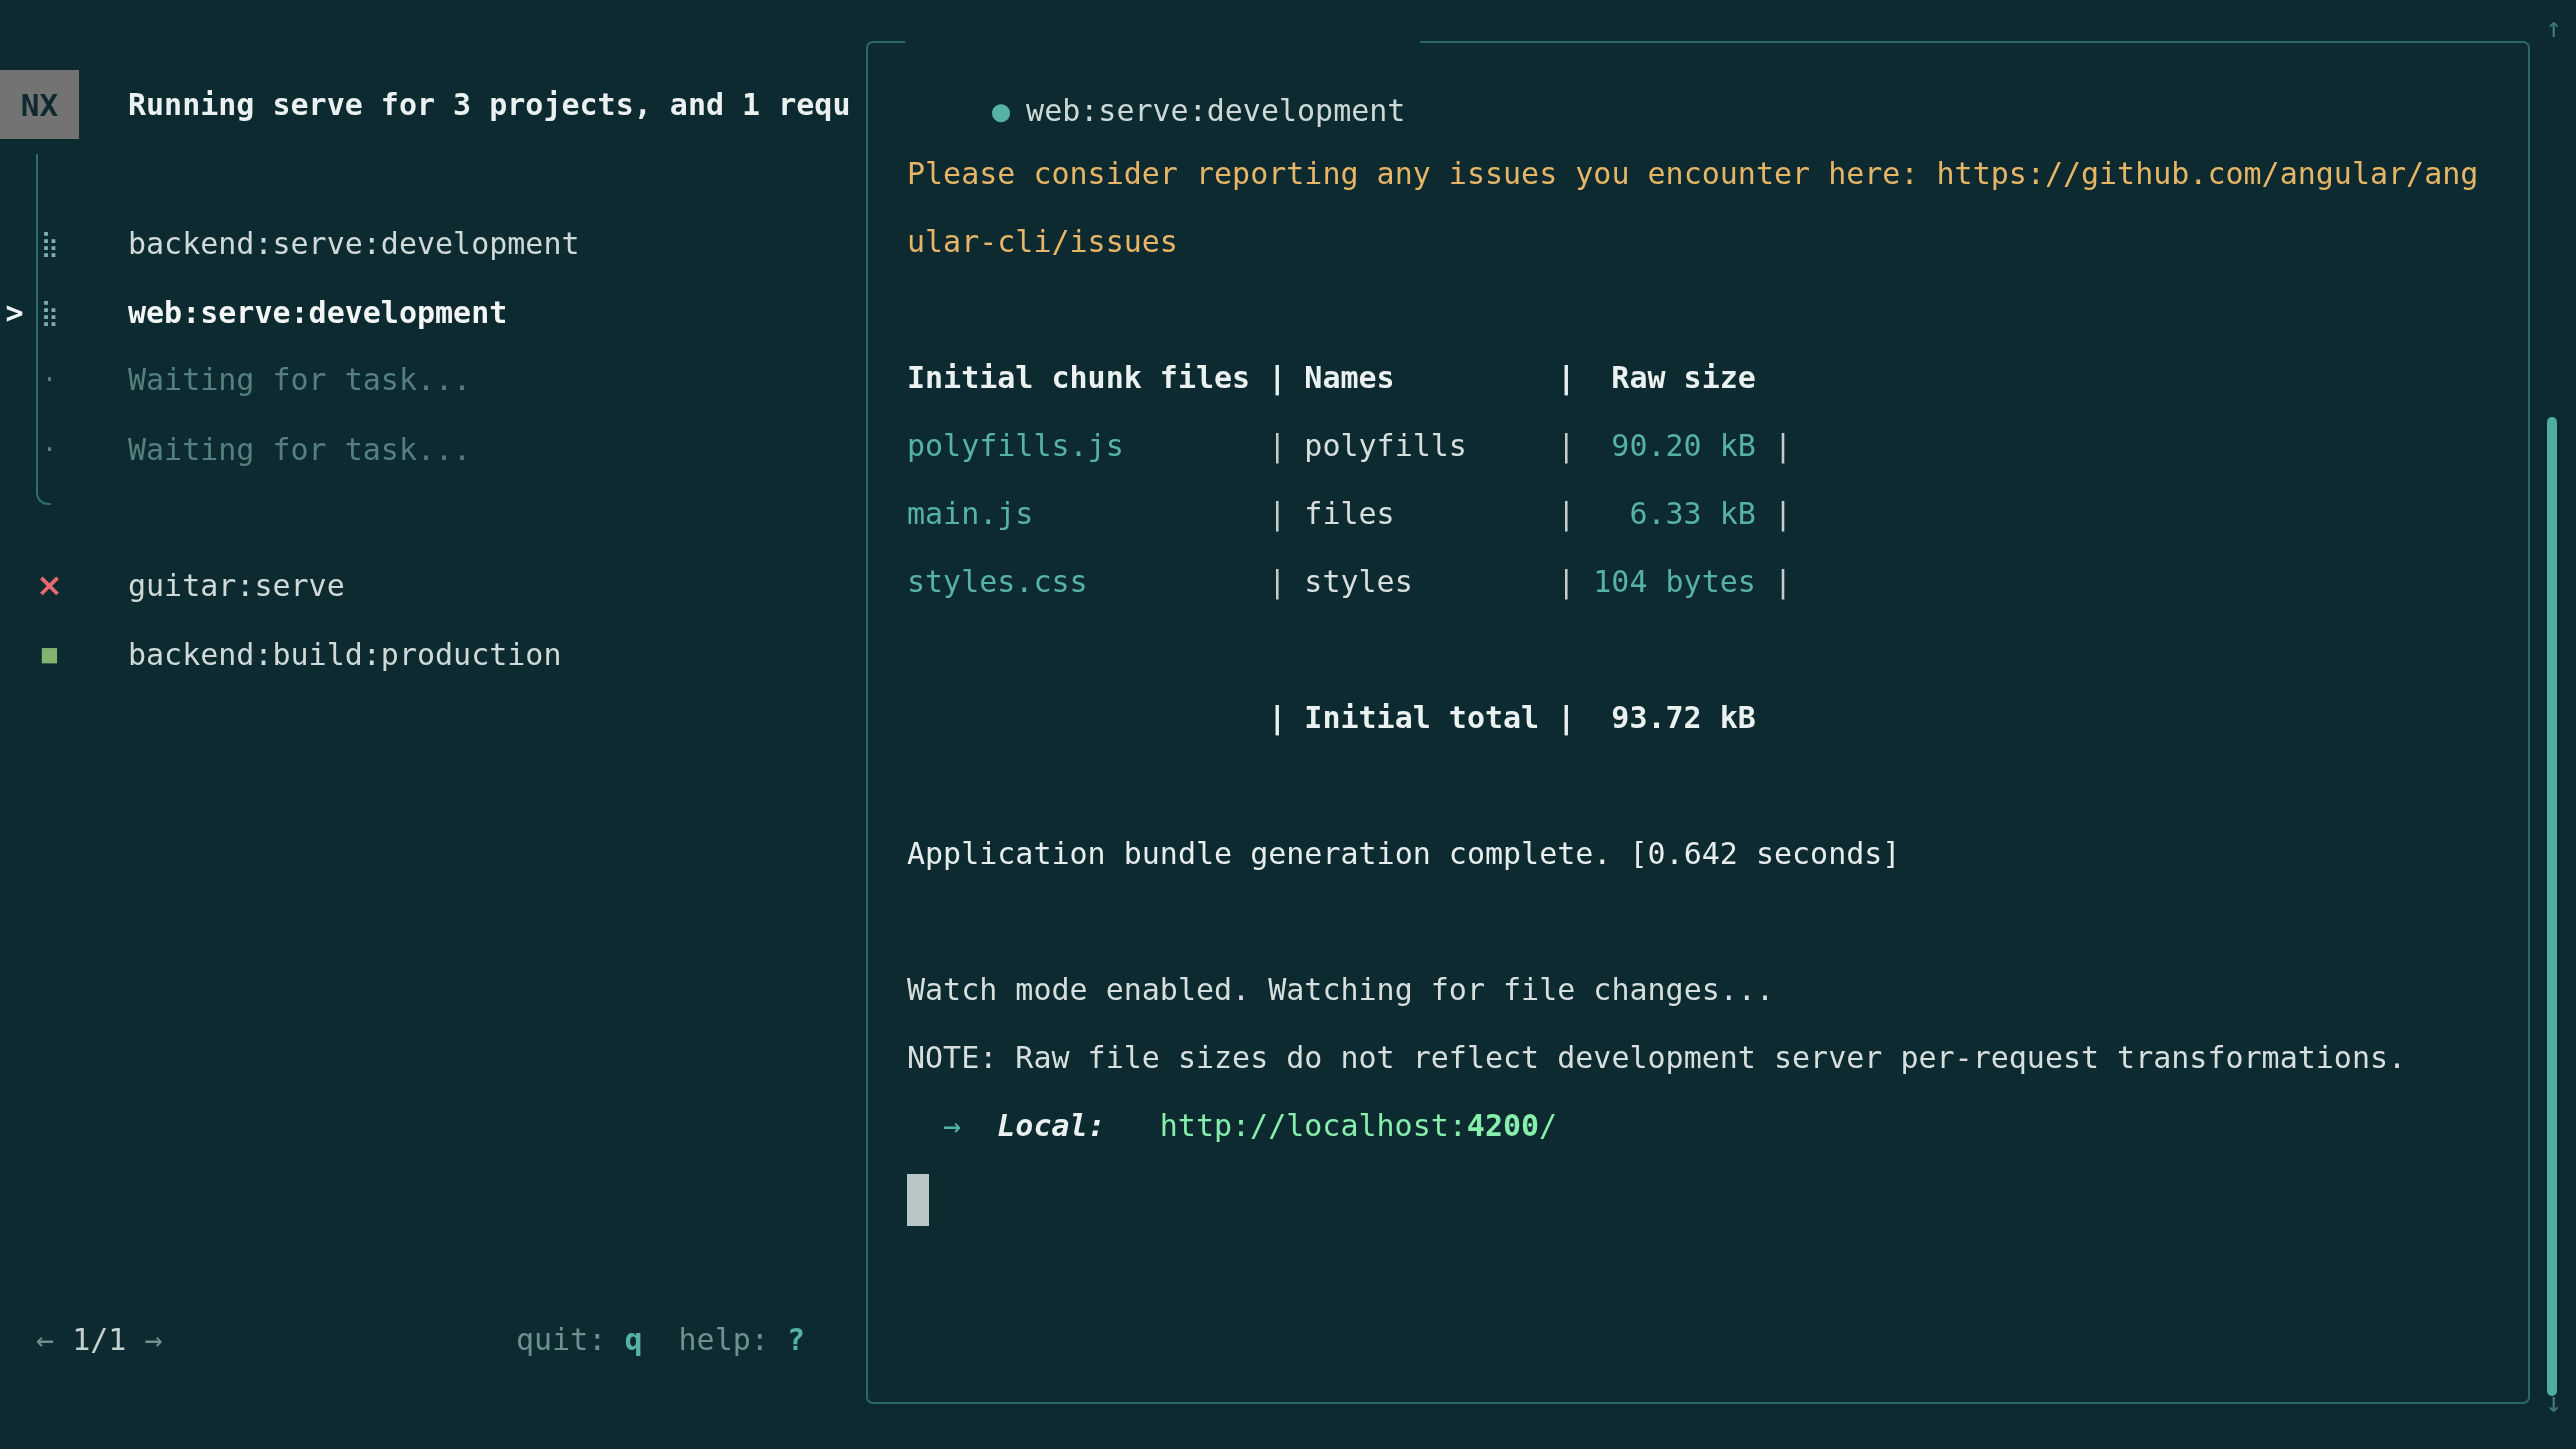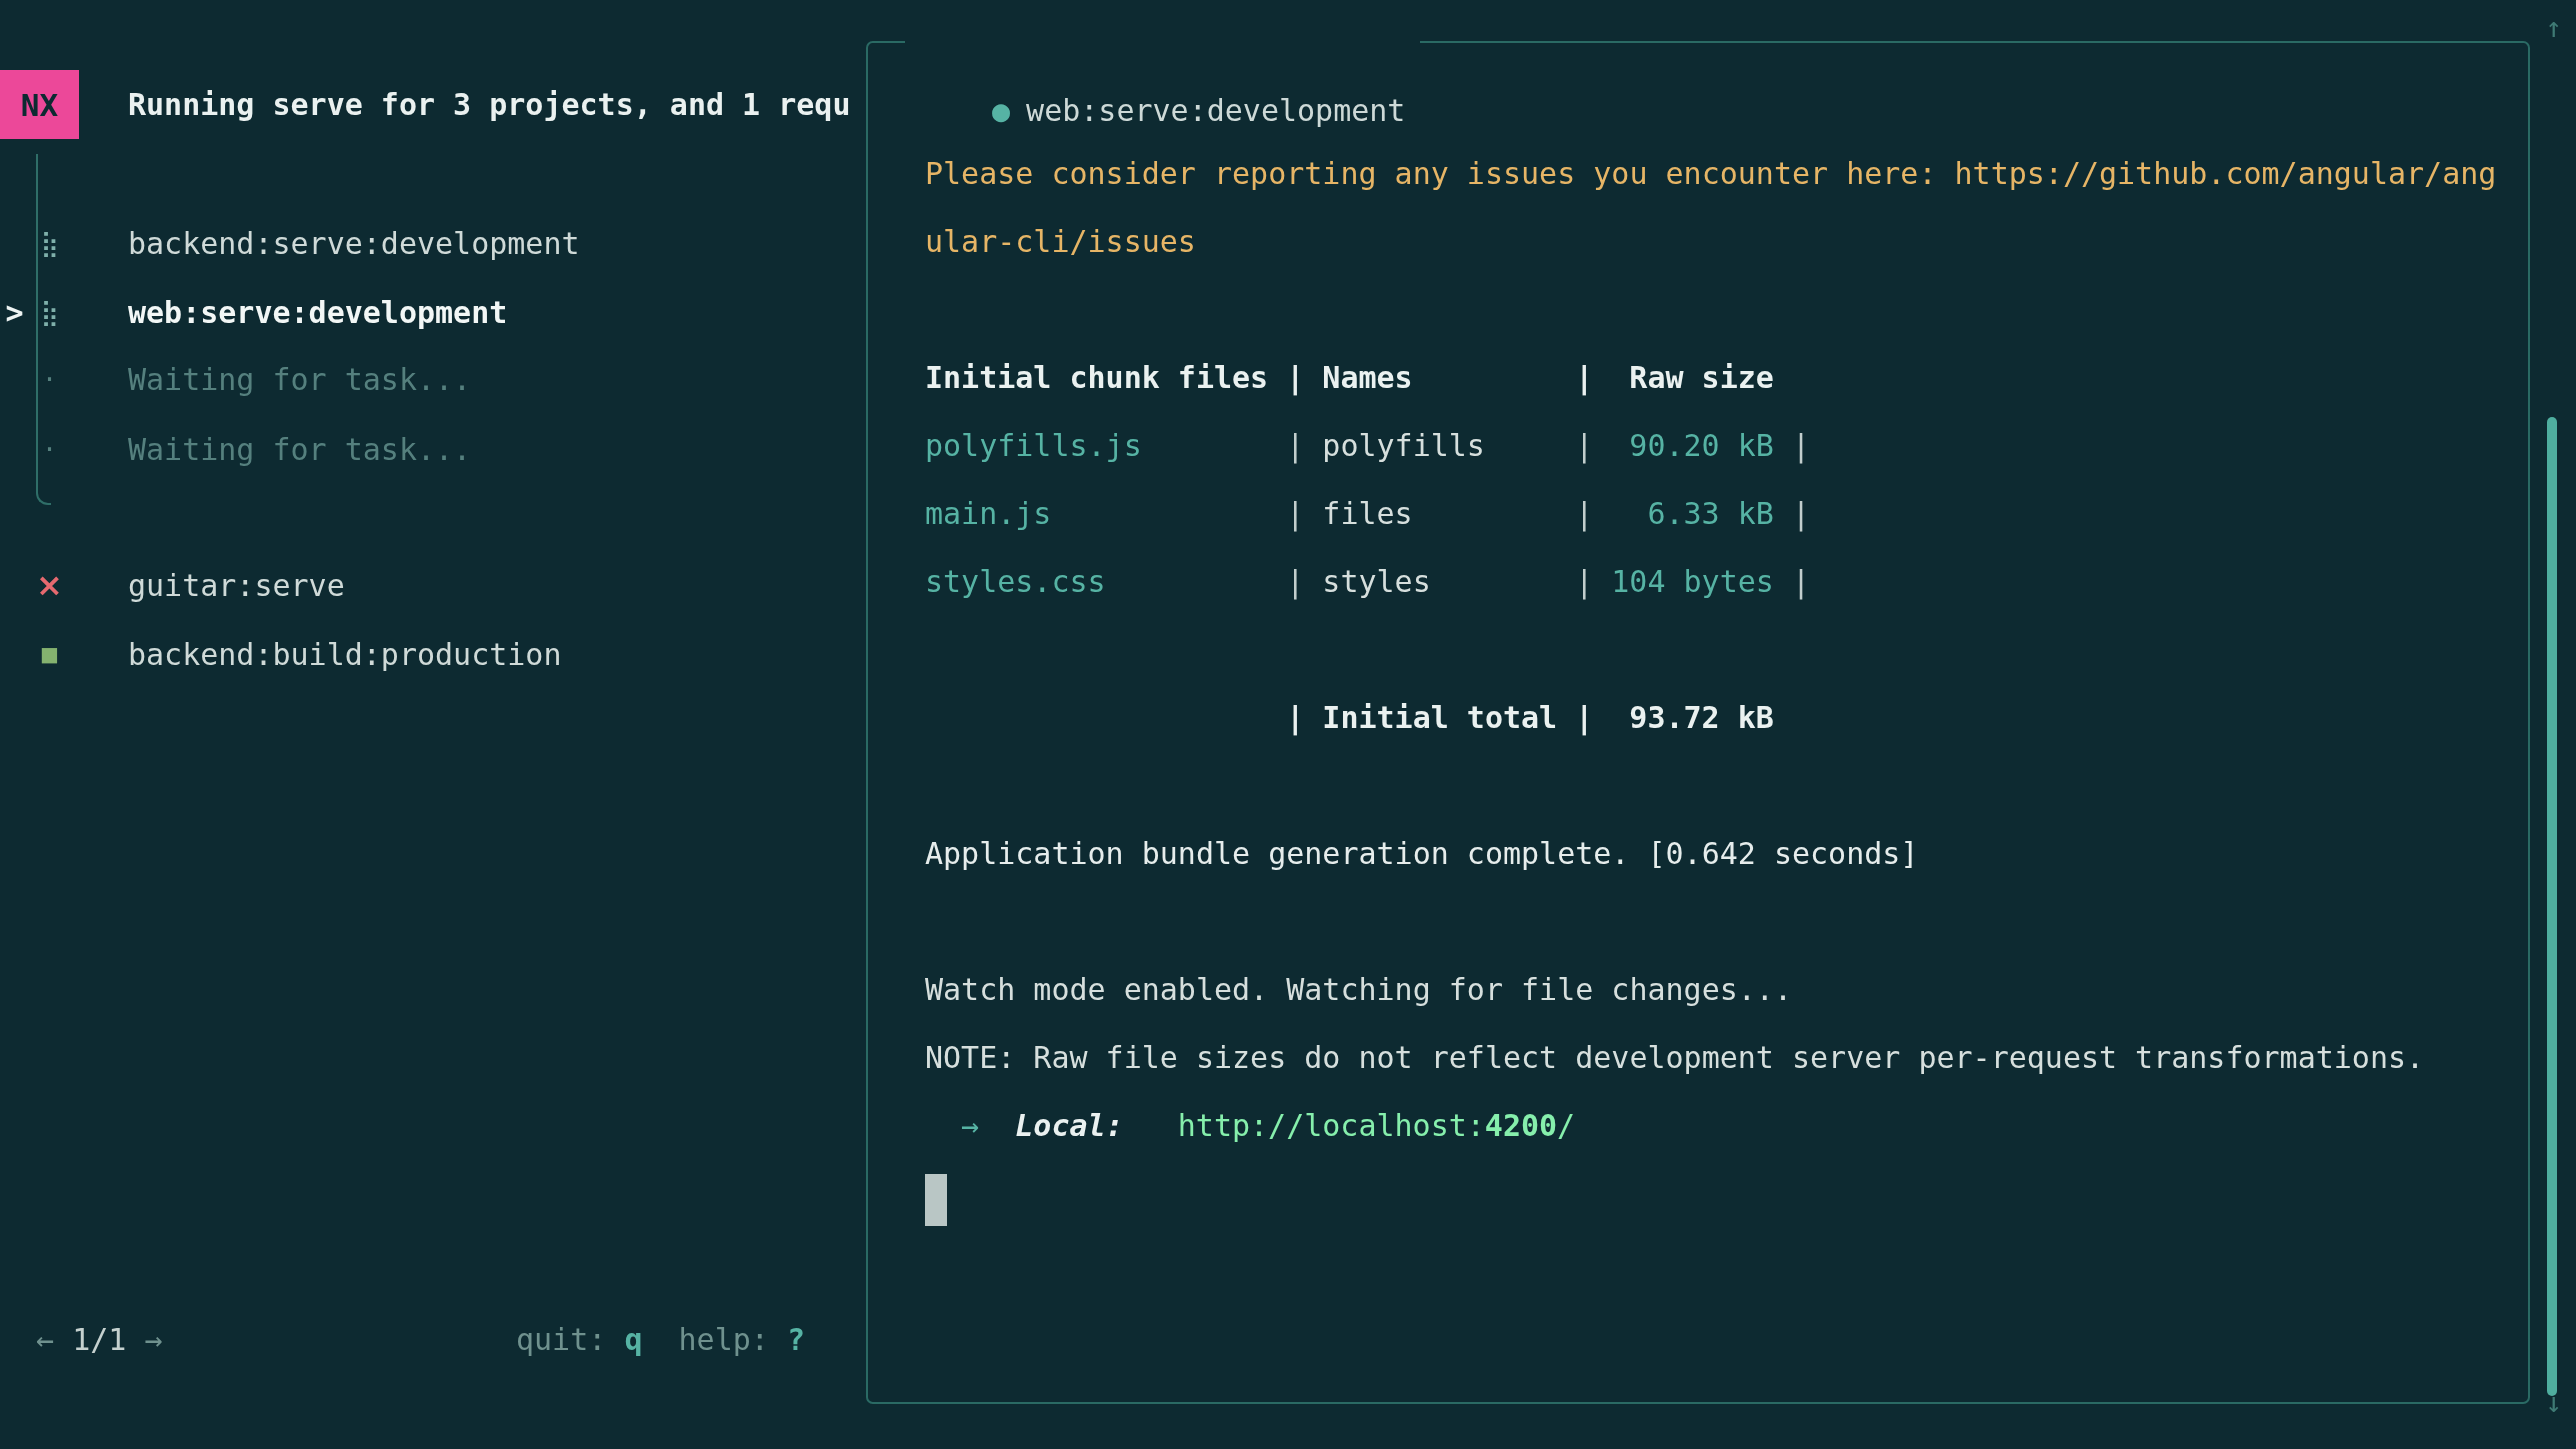--- a/index.html
+++ b/index.html
@@ -9,21 +9,21 @@
     overflow:hidden;
     font-family:"DejaVu Sans Mono","DejaVu Sans",monospace;
     color:#d6dfdd;
     font-size:30px;
   }
 
   
   .sidebar { position:absolute; left:0; top:0; width:866px; height:1449px; }
   .nx-badge {
     position:absolute; left:0; top:70px; width:79px; height:69px;
-    background:#ec4899; color:#0d2a31; font-weight:bold; font-size:31px;
+    background:#737373; color:#0d2a31; font-weight:bold; font-size:31px;
     display:flex; align-items:center; justify-content:center;
   }
   .sidebar-title {
     position:absolute; left:128px; top:70px; height:69px; line-height:69px;
     width:735px; overflow:hidden; white-space:nowrap;
     font-weight:bold; color:#eaf1f0; font-size:30px;
   }
   .tree-guide {
     position:absolute; left:36px; top:154px; width:14.8px; height:351px;
     border-left:2px solid #2f6e68; border-bottom:2px solid #2f6e68;
@@ -54,21 +54,21 @@
     display:flex; justify-content:space-between; align-items:center; white-space:pre;
   }
   .pagination { color:#c5d1cf; }
   .pagination .pg-arrow { color:#6f918e; }
   .hints { color:#6f918e; }
   .hints .key { color:#56b3a4; font-weight:bold; }
 
   
   .terminal-panel {
     position:absolute; left:866px; top:41px; width:1664px; height:1363px;
-    border:2px solid #2a6a64; border-radius:6.7px;padding-left:18px;
+    border:2px solid #2a6a64; border-radius:6.7px;
   }
   .terminal-title {
     position:absolute; left:37px; top:-34px; height:68px; line-height:68px;
     background:#0d2a31; padding:0 14.8px; white-space:pre;
   }
   .terminal-title .bullet { color:#56b3a4; margin-right:16px; }
   .terminal-title .title-text { color:#cdd9d7; }
 
   .terminal-content { padding:97px 0 0 39px; }
   .line { height:68px; line-height:68px; white-space:pre; font-size:30px; }

